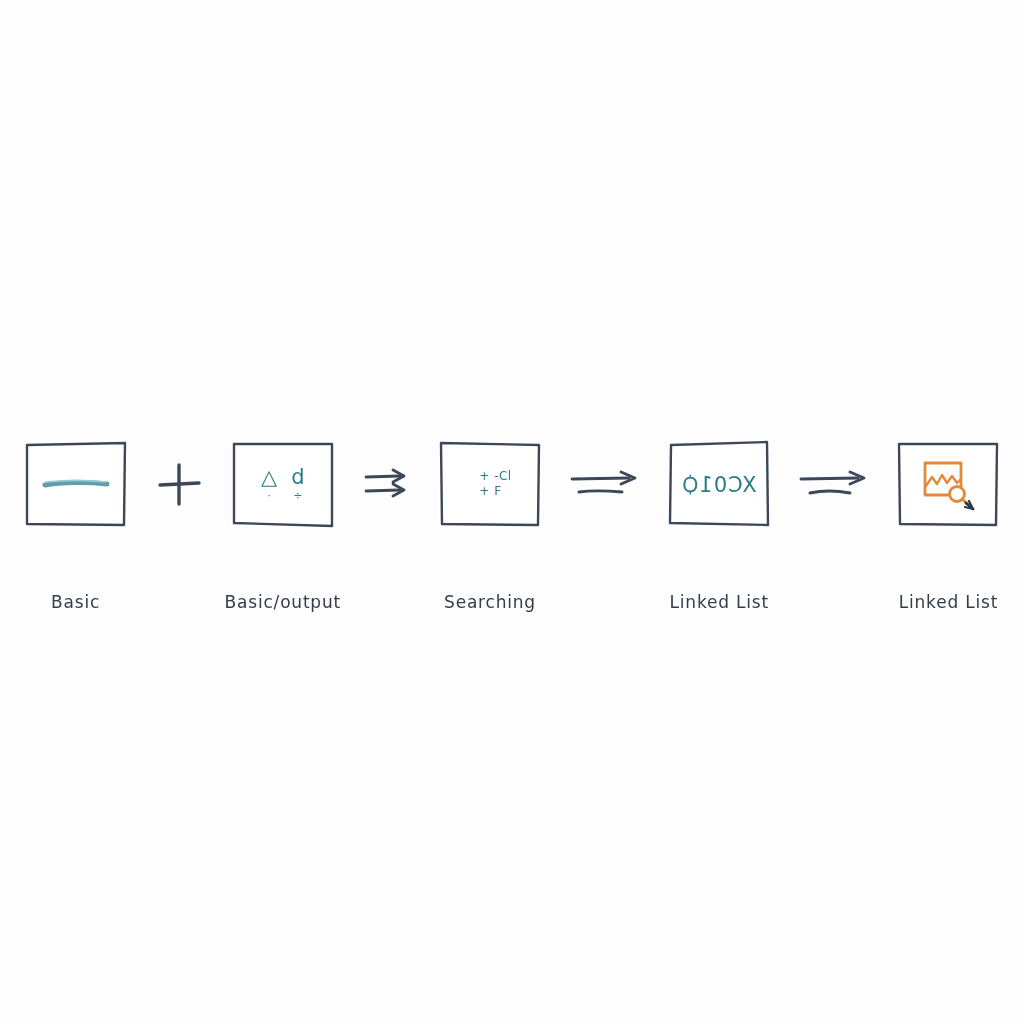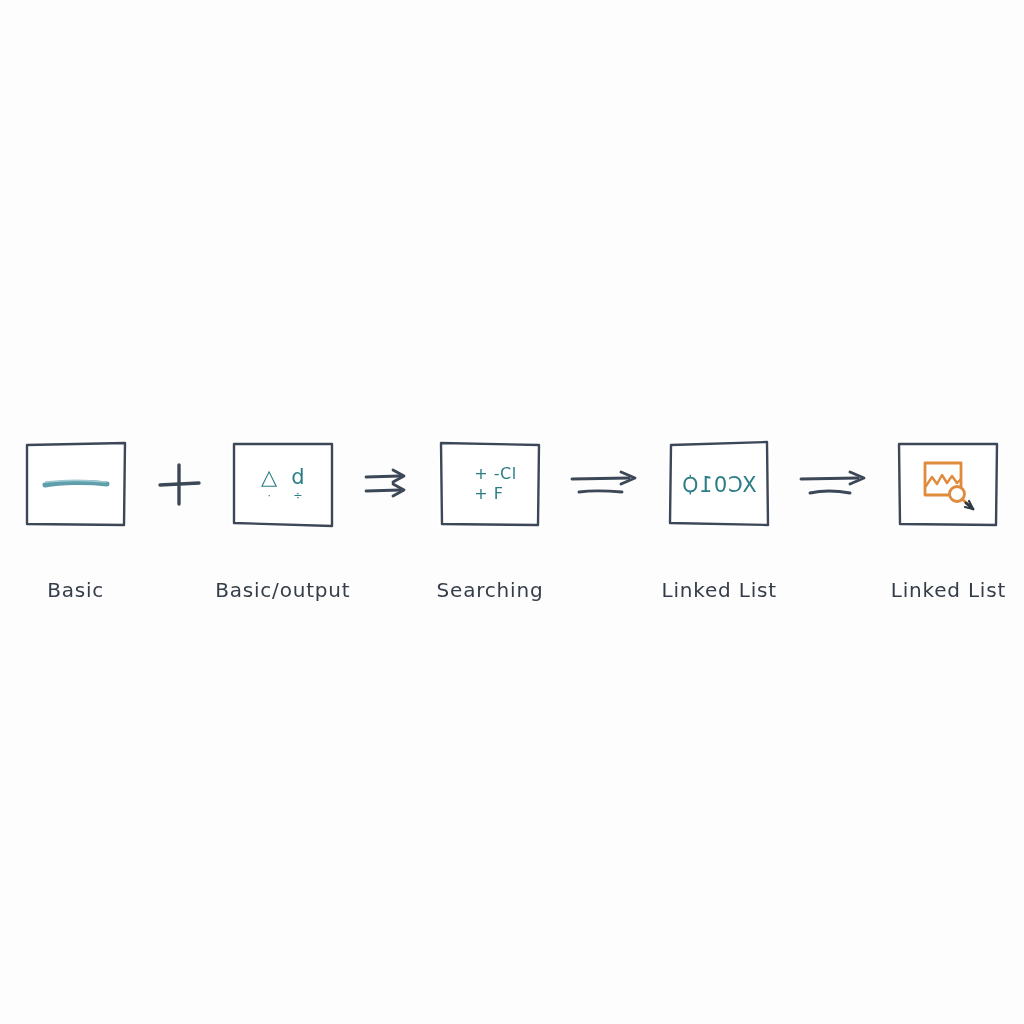--- a/index.html
+++ b/index.html
@@ -55,23 +55,23 @@
     position: absolute;
     left: 0;
     top: 0;
     width: 104px;
     height: 88px;
     display: flex;
     align-items: center;
     justify-content: center;
   }
   .step-label {
-    margin-top: 50px;
+    margin-top: 64px;
     font-family: "DejaVu Sans", sans-serif;
-    font-size: 20px;
+    font-size: 17px;
     letter-spacing: 0.8px;
     color: #343d48;
     white-space: nowrap;
     text-align: right;
   }
   
   .connector {
     width: 78px;
     height: 88px;
     display: flex;
@@ -87,21 +87,21 @@
     gap: 2px 14px;
     align-items: center;
     justify-items: center;
     color: #2b7d86;
     font-size: 21px;
     line-height: 1;
   }
   .glyph-small { font-size: 11px; }
   .chem-line {
     color: #2b7d86;
-    font-size: 16px;
+    font-size: 12px;
     line-height: 1.25;
     letter-spacing: 0.5px;
     text-align: left;
     white-space: nowrap;
     margin-left: 11px;
   }
   .mirror-text {
     color: #2b7d86;
     font-size: 21px;
     letter-spacing: 1px;

